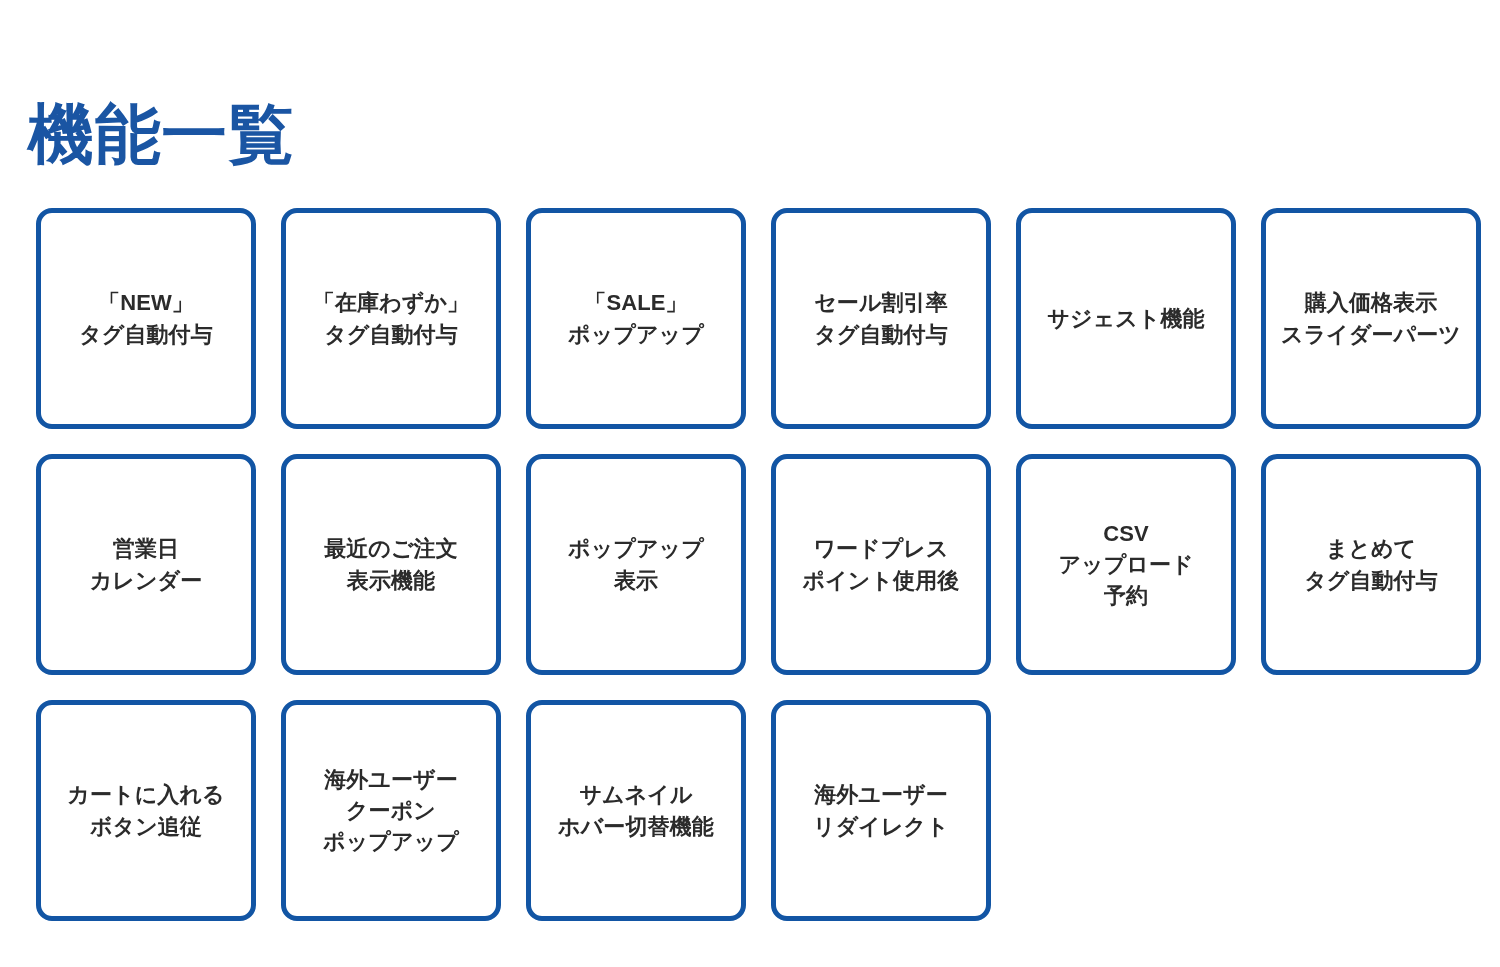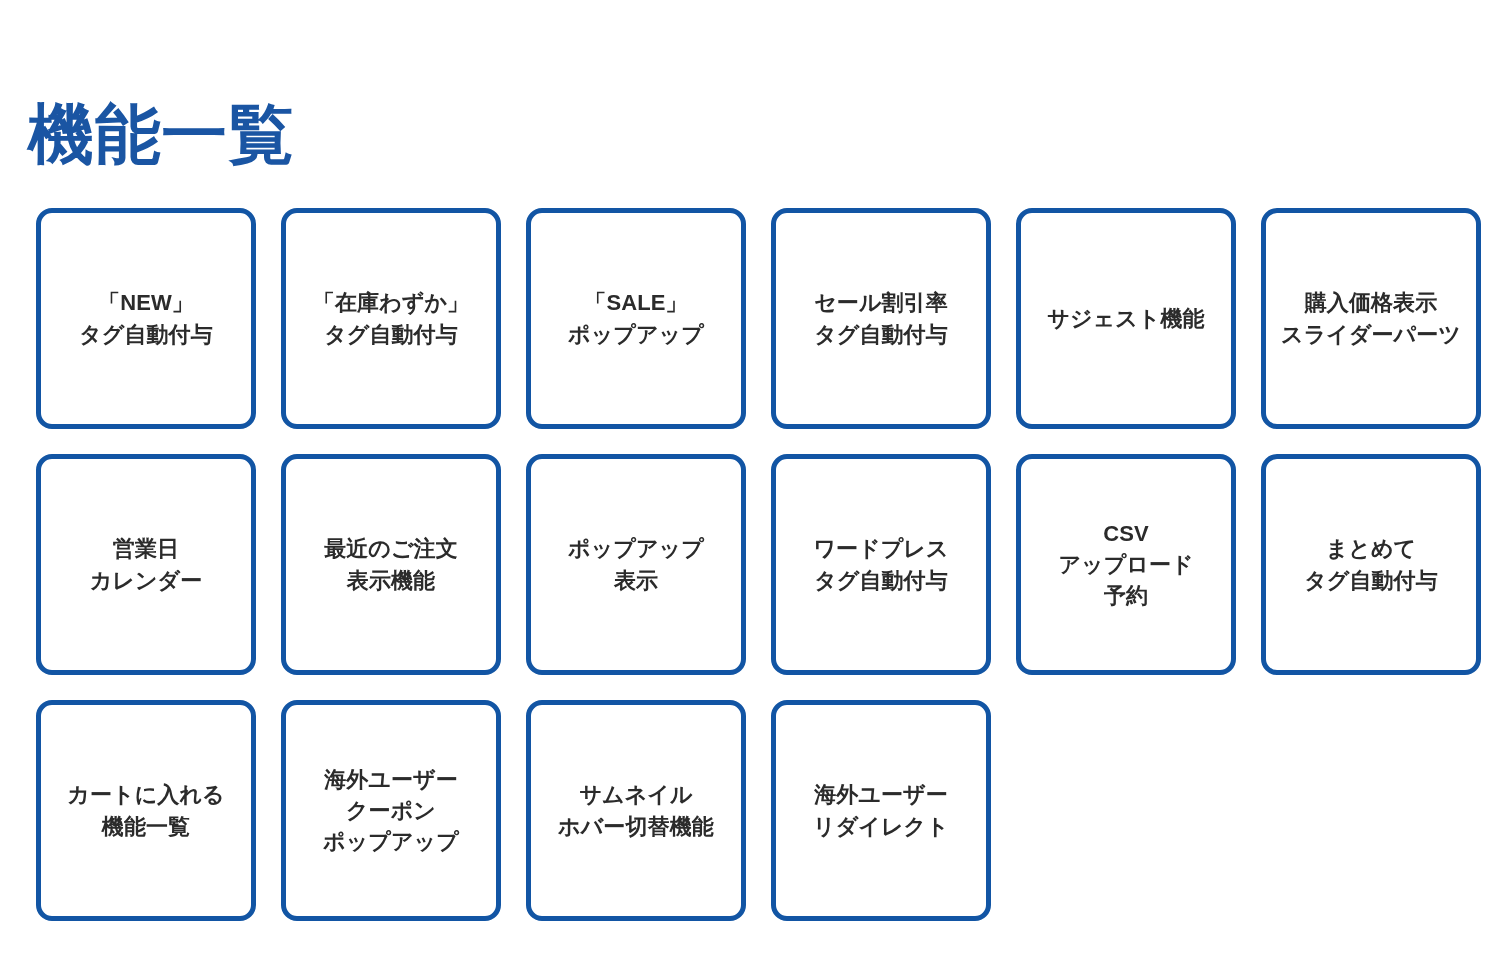--- a/index.html
+++ b/index.html
@@ -123,37 +123,37 @@
 表示機能</span>
     </div>
 
     <div class="feature-card">
       <span class="feature-card-label">ポップアップ
 表示</span>
     </div>
 
     <div class="feature-card">
       <span class="feature-card-label">ワードプレス
-タグ自動付与</span>
+ポイント使用後</span>
     </div>
 
     <div class="feature-card">
       <span class="feature-card-label">CSV
 アップロード
 予約</span>
     </div>
 
     <div class="feature-card">
       <span class="feature-card-label">まとめて
 タグ自動付与</span>
     </div>
 
     <div class="feature-card">
       <span class="feature-card-label">カートに入れる
-機能一覧</span>
+ボタン追従</span>
     </div>
 
     <div class="feature-card">
       <span class="feature-card-label">海外ユーザー
 クーポン
 ポップアップ</span>
     </div>
 
     <div class="feature-card">
       <span class="feature-card-label">サムネイル

